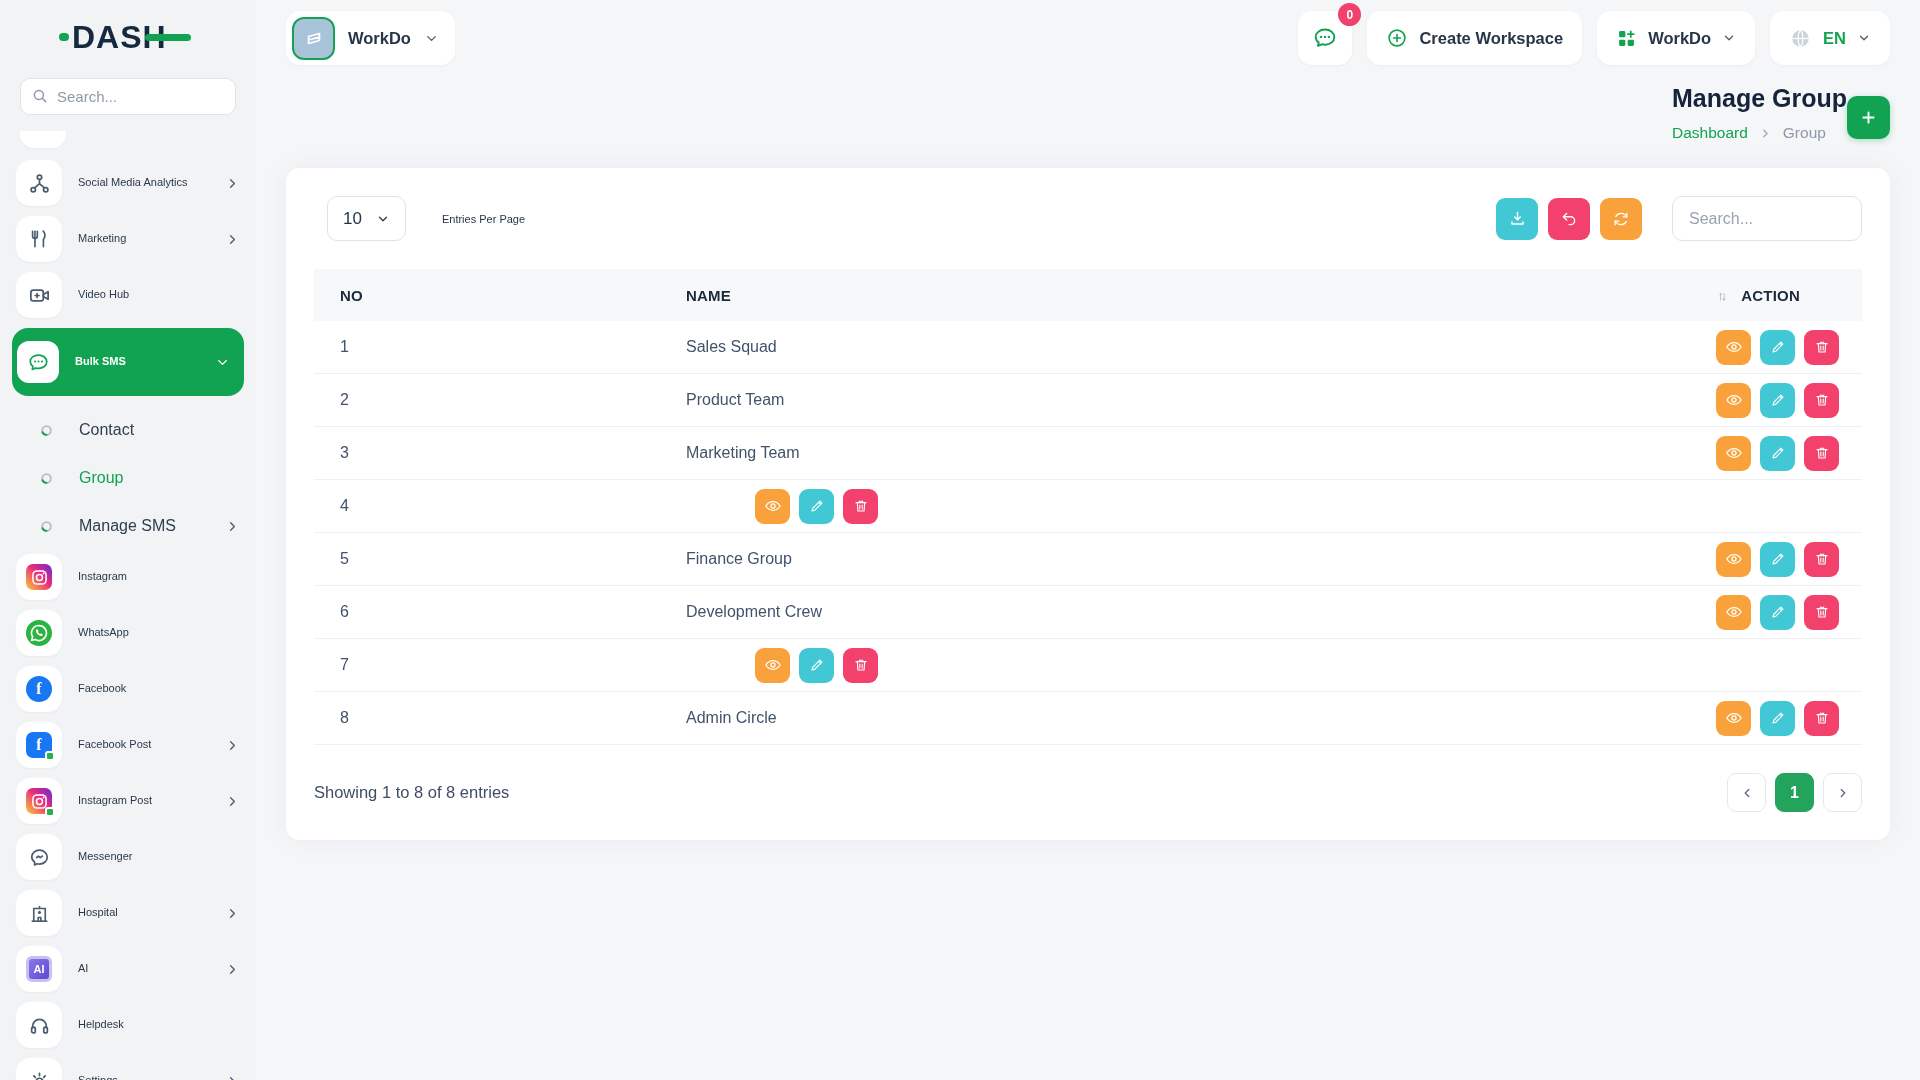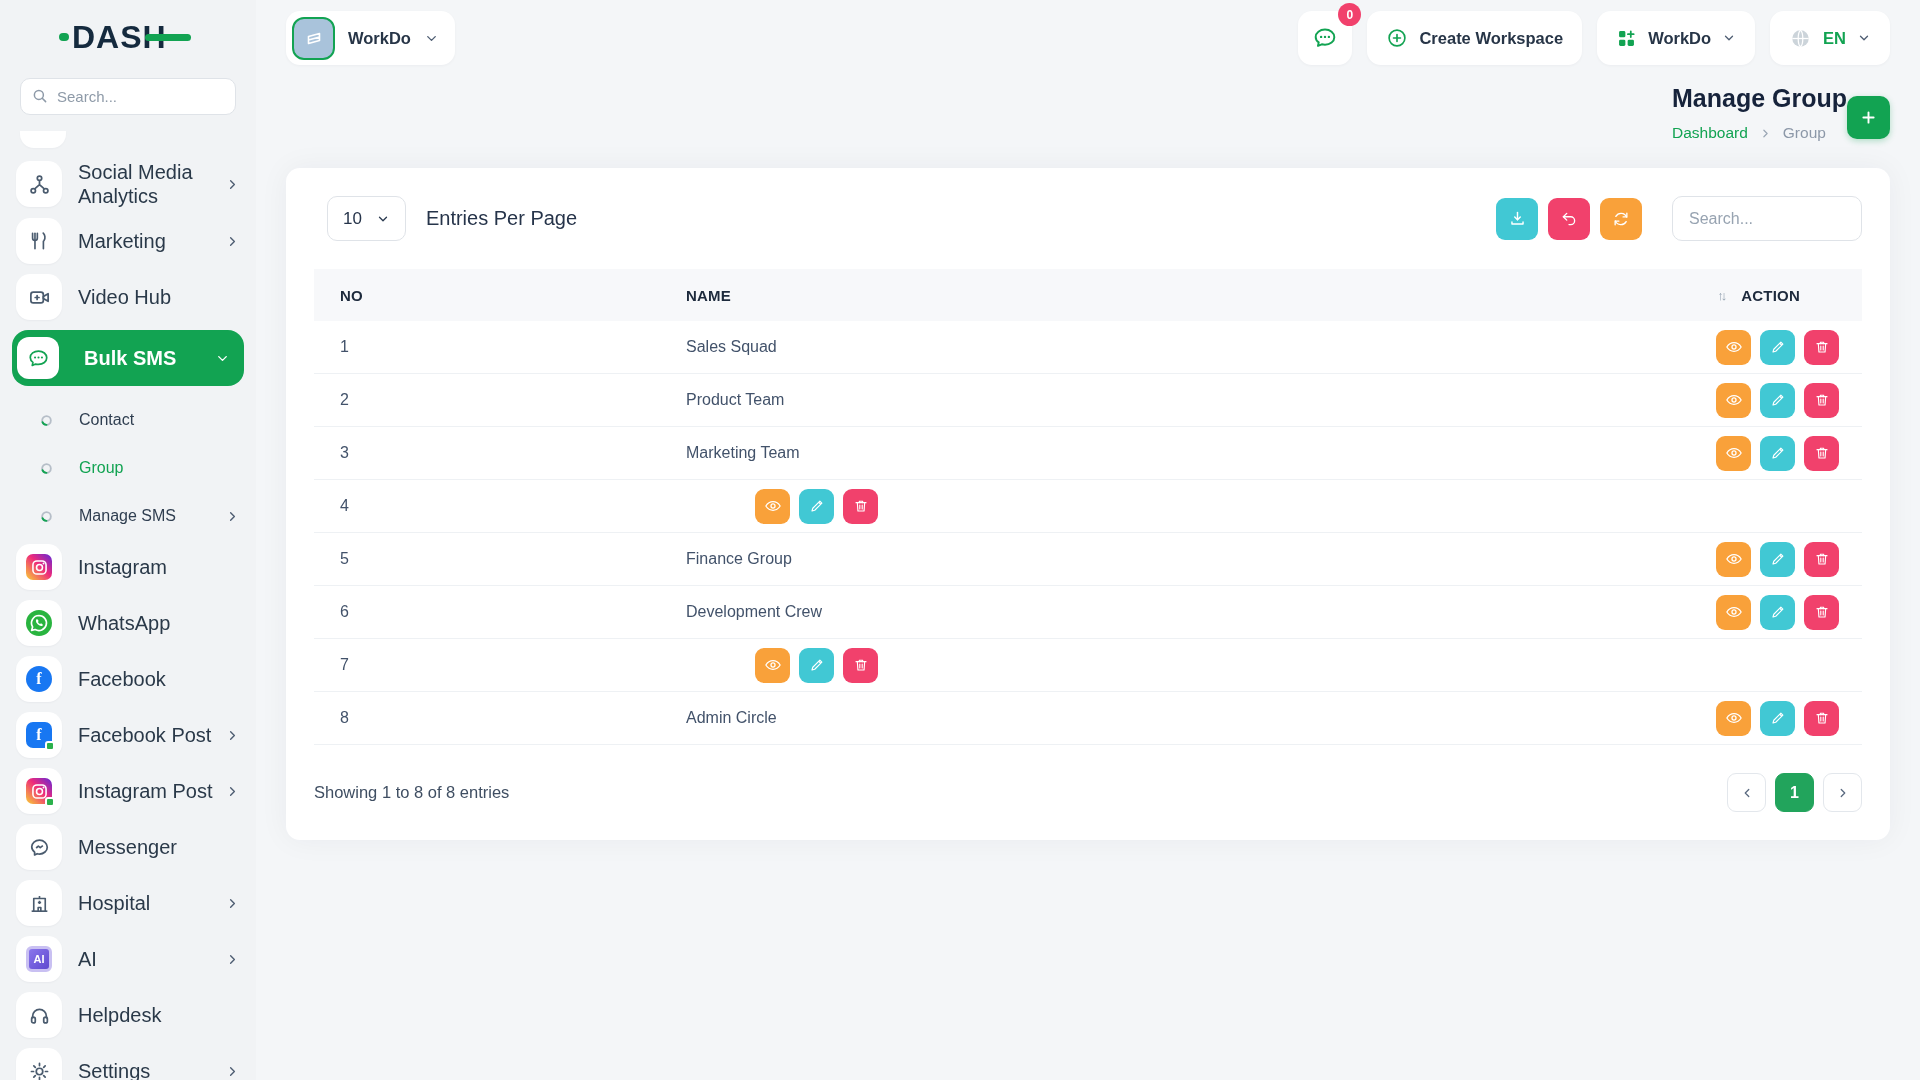--- a/index.html
+++ b/index.html
@@ -14,23 +14,23 @@
   .logo::before { content:""; position:absolute; left:-13px; top:14px; width:10px; height:8px; background:#12a352; border-radius:4px; }
   .logo::after { content:""; position:absolute; right:-24px; top:15px; width:46px; height:7px; background:#12a352; border-radius:4px; }
   .side-search { margin:4px 20px 16px; position:relative; }
   .side-search input { width:216px; height:37px; border:1px solid #dfe3e8; border-radius:10px; background:#fff; padding:0 12px 0 36px; font-size:15px; color:#44556b; outline:none; font-family:inherit; }
   .side-search input::placeholder { color:#8e9aa8; }
   .side-search .mag { position:absolute; left:11px; top:9px; color:#8e9aa8; }
   .menu { padding:0 16px; }
   .sliver { width:46px; height:17px; background:#fff; border-radius:0 0 14px 14px; margin:0 0 12px 4px; box-shadow:0 1px 2px rgba(20,30,50,.03); }
   .sitem { display:flex; align-items:center; min-height:46px; margin-bottom:10px; cursor:pointer; }
   .ibox { width:46px; height:46px; background:#fff; border-radius:14px; display:flex; align-items:center; justify-content:center; color:#4a5b6e; flex:none; box-shadow:0 1px 2px rgba(20,30,50,.04); }
-  .sitem .lbl { margin-left:16px; font-size:20px; font-weight:500; color:#2a3949; line-height:1.2; max-width:138px; }
+  .sitem .lbl { margin-left:16px; font-size:11px; font-weight:500; color:#2a3949; line-height:1.2; max-width:138px; }
   .chev { margin-left:auto; color:#4e5d72; flex:none; }
-  .sitem.active { background:#12a352; border-radius:16px; margin-left:-4px; margin-right:-4px; padding:0 14px 0 5px; height:56px; margin-bottom:14px;gap:9px; }
+  .sitem.active { background:#12a352; border-radius:16px; margin-left:-4px; margin-right:-4px; padding:0 14px 0 5px; height:68px; margin-bottom:14px; }
   .sitem.active .ibox { width:42px; height:42px; border-radius:12px; color:#12a352; }
   .sitem.active .lbl { color:#fff; font-weight:700; }
   .sitem.active .chev { color:#fff; }
   .sub { display:flex; align-items:center; height:40px; margin-bottom:8px; padding-left:24px; cursor:pointer; }
   .sub .ring { flex:none; display:flex; }
   .sub .lbl { margin-left:26px; font-size:16px; font-weight:500; color:#2f3e50; }
   .sub.active .lbl { color:#12a352; }
 
   
   .tile { width:26px; height:26px; border-radius:7px; display:flex; align-items:center; justify-content:center; position:relative; }
@@ -58,21 +58,21 @@
   .title { font-size:25px; font-weight:700; color:#16233b; }
   .crumbs { margin-top:11px; font-size:15.5px; display:flex; align-items:center; gap:11px; }
   .crumb-home { color:#12a352; text-decoration:none; cursor:pointer; }
   .crumb-cur { color:#8c98a8; }
   .csep { color:#9aa6b4; }
   .add-btn { width:43px; height:43px; border-radius:10px; background:#12a352; border:none; color:#fff; display:flex; align-items:center; justify-content:center; margin-top:12px; cursor:pointer; box-shadow:0 2px 6px rgba(18,163,82,.3); }
 
   .card { background:#fff; border-radius:14px; margin-top:26px; padding:28px; box-shadow:0 0 30px rgba(25,35,60,.05); }
   .toolbar { display:flex; align-items:center;padding-left:13px; }
   .entries-select { display:flex; align-items:center; gap:14px; height:45px; padding:0 15px; background:#fff; border:1px solid #dfe3e8; border-radius:10px; font-size:17px; color:#26344a; cursor:pointer; font-family:inherit; }
-  .entries-label { margin-left:20px; font-size:20px; font-weight:500; color:#26344a; }
+  .entries-label { margin-left:36px; font-size:11px; font-weight:500; color:#26344a; }
   .toolbar-right { margin-left:auto; display:flex; align-items:center; gap:10px; }
   .sq-btn { width:42px; height:42px; border-radius:9px; border:none; color:#fff; display:flex; align-items:center; justify-content:center; cursor:pointer; }
   .bg-teal { background:#41c8d4; } .bg-pink { background:#f1416c; } .bg-orange { background:#f9a13a; }
   .tb-search { margin-left:20px; }
   .tb-search input { width:190px; height:45px; border:1px solid #dfe3e8; border-radius:10px; background:#fff; padding:0 16px; font-size:16px; color:#44556b; outline:none; font-family:inherit; }
   .tb-search input::placeholder { color:#97a3b1; }
 
   .table { margin-top:28px; }
   .thead { display:flex; align-items:center; height:52px; background:#f7f8fa; font-size:15px; font-weight:700; color:#1d2a3c; letter-spacing:.2px; }
   .c-no { width:372px; padding-left:26px; flex:none; }

